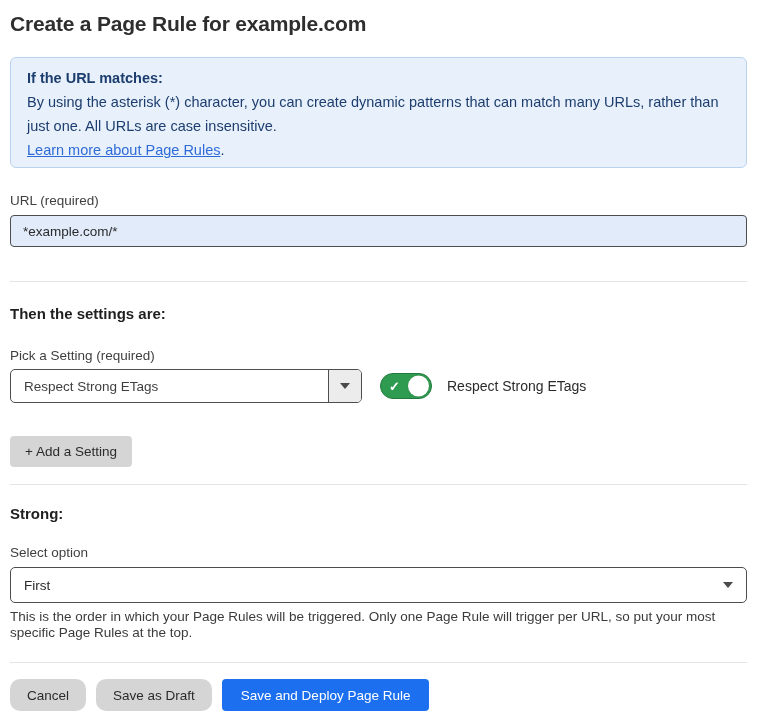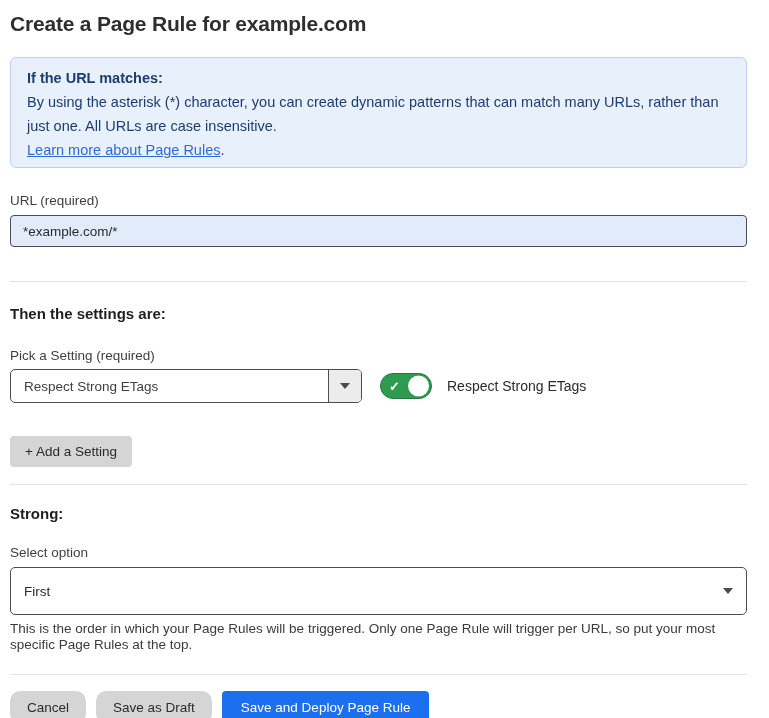--- a/index.html
+++ b/index.html
@@ -81,21 +81,21 @@
   }
   .toggle-label{margin-left:15px;font-size:14px;color:#2b2b2b;}
 
   .add-setting-btn{
     margin-top:33px;height:31px;background:var(--button-gray);border:none;
     border-radius:4px;padding:0 15px;font-size:13.5px;color:#2b2b2b;
     font-family:"Liberation Sans",sans-serif;cursor:pointer;display:inline-block;
   }
 
   .order-select{
-    margin-top:7px;width:100%;height:48px;border:1px solid #4d4d4d;
+    margin-top:7px;width:100%;height:36px;border:1px solid #4d4d4d;
     border-radius:5px;background:#fff;display:flex;align-items:center;
     padding:0 13px;cursor:pointer;
   }
   .order-select .value{flex:1;font-size:13.5px;color:#2b2b2b;}
 
   .help-text{
     margin-top:6px;font-size:13.5px;line-height:16px;color:#3b3b3b;
   }
 
   .footer{display:flex;gap:10px;margin-top:16px;}

